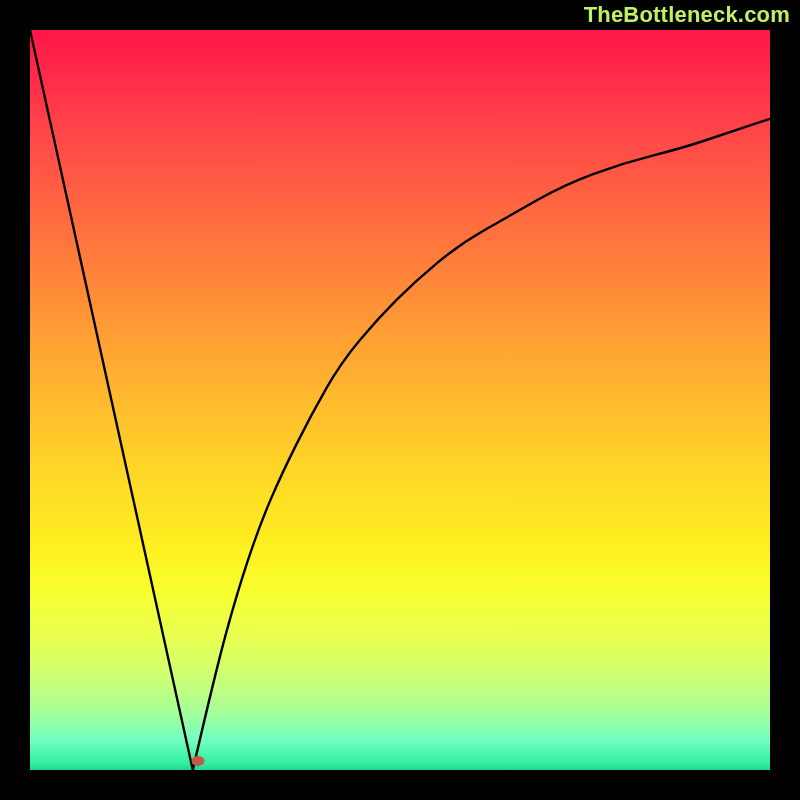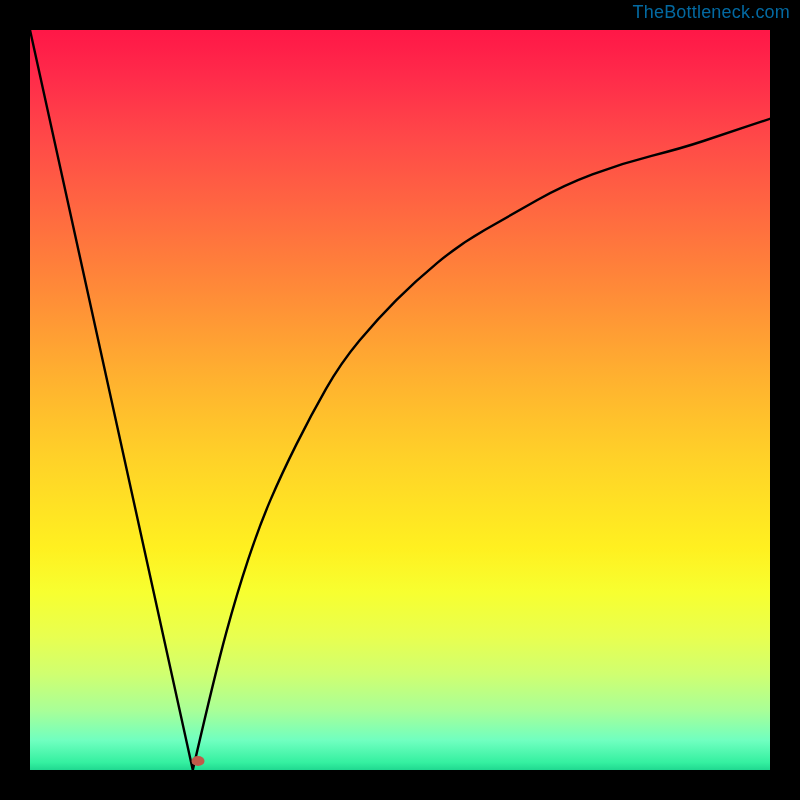--- a/index.html
+++ b/index.html
@@ -14,23 +14,23 @@
   .frame {
     position: relative;
     width: 800px;
     height: 800px;
     background: #000;
   }
   .watermark {
     position: absolute;
     top: 2px;
     right: 10px;
-    color: #0369a1;
-    font-size: 18px;
-    font-weight: 400;
+    color: #bef264;
+    font-size: 22px;
+    font-weight: 700;
     letter-spacing: 0.2px;
     z-index: 10;
     pointer-events: none;
   }
   .plot {
     position: absolute;
     left: 30px;
     top: 30px;
     width: 740px;
     height: 740px;

